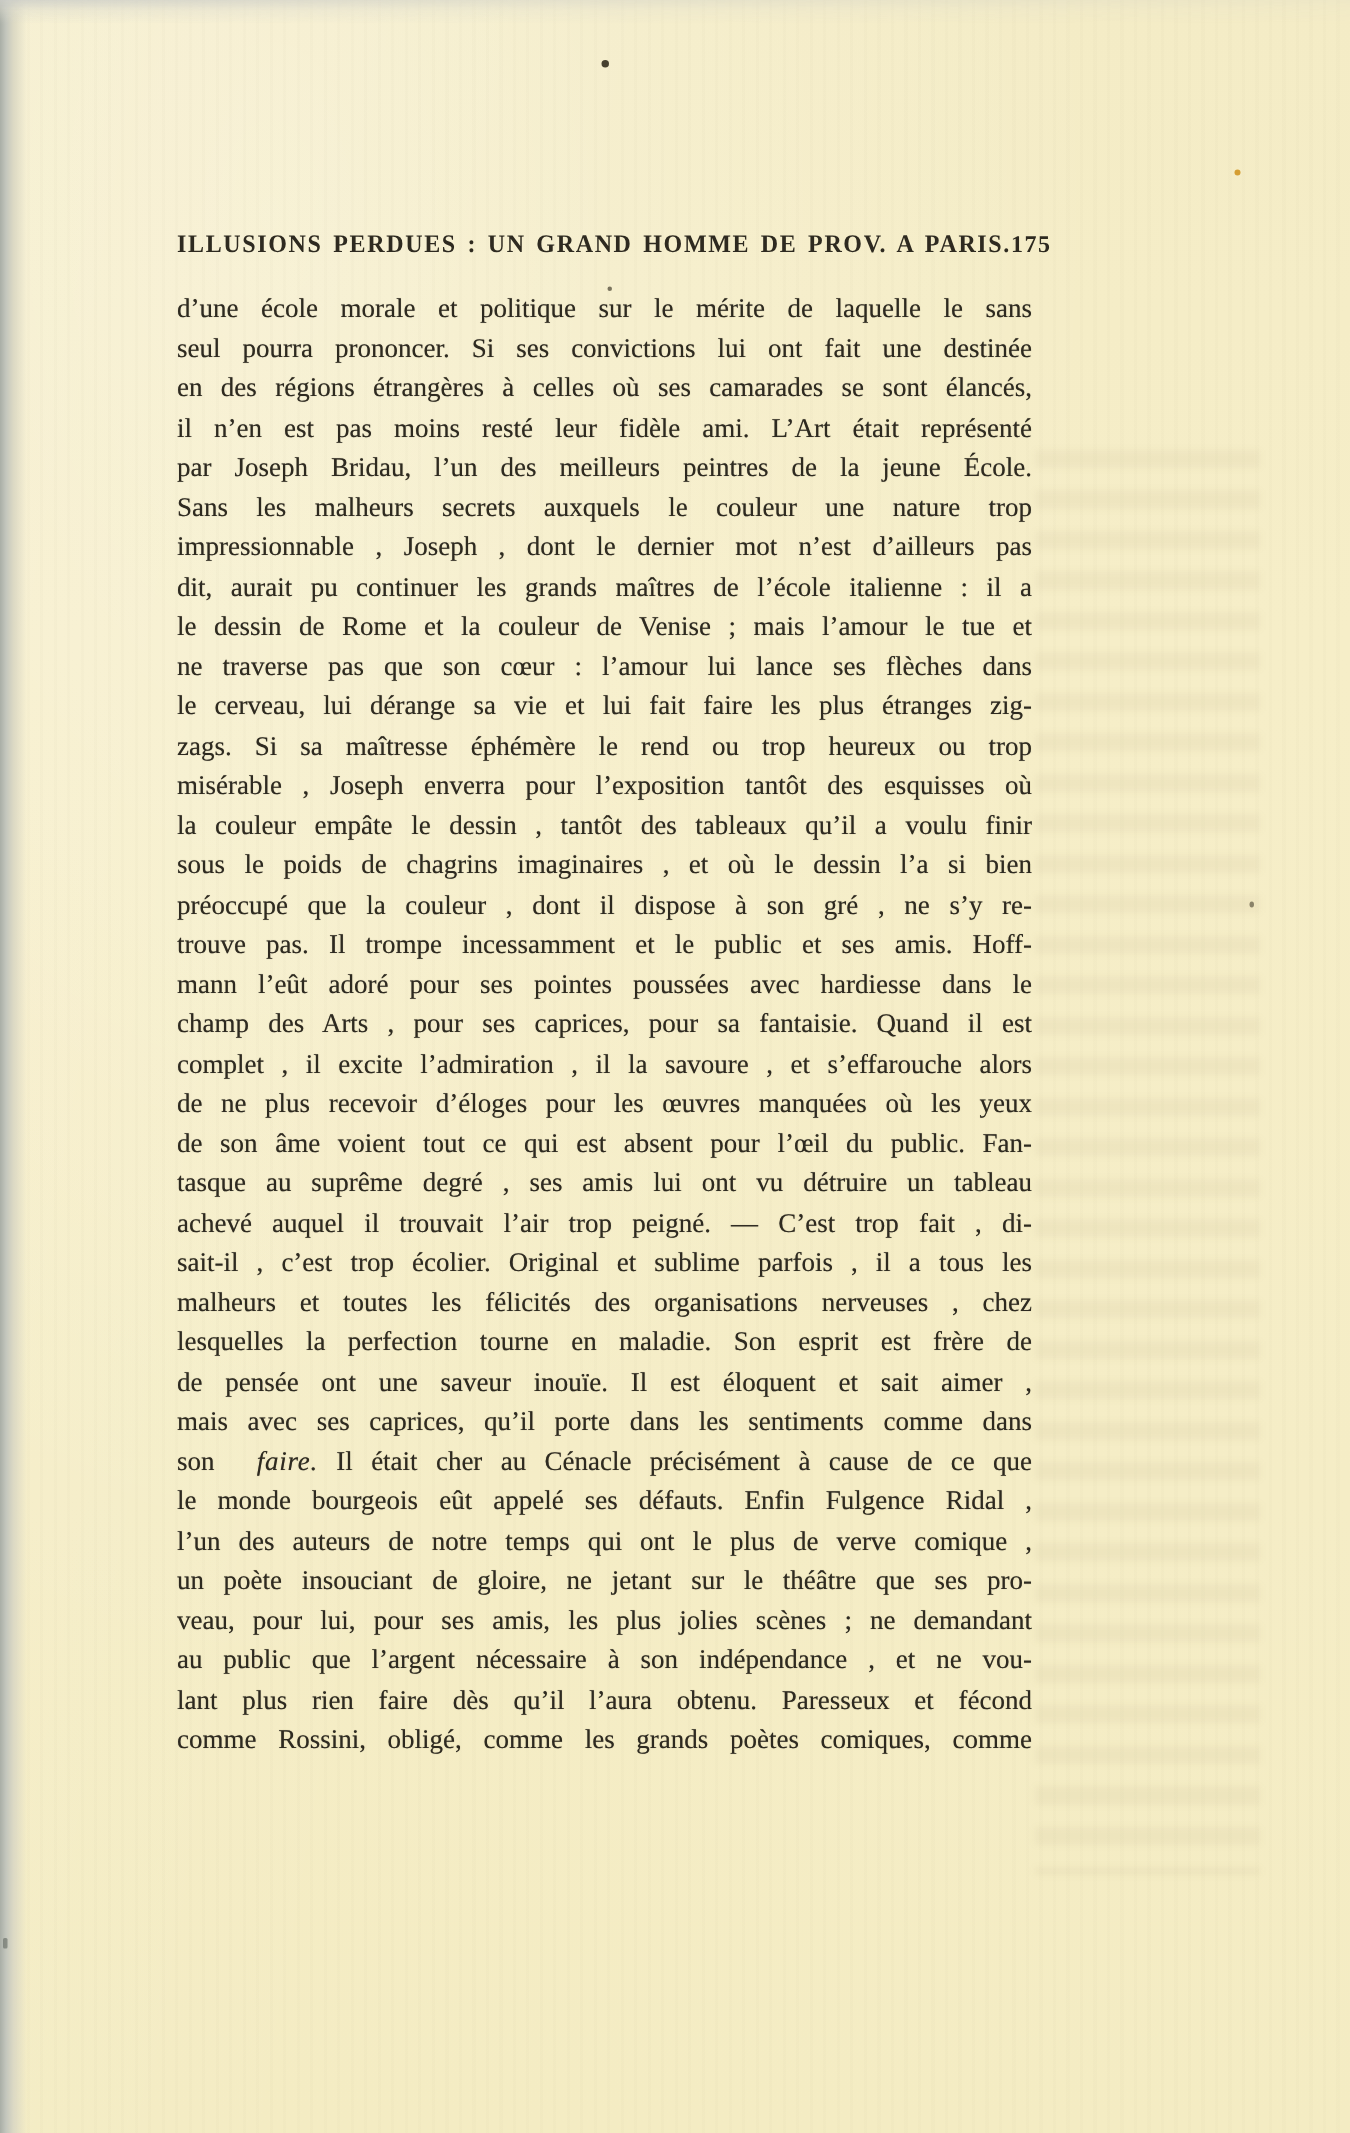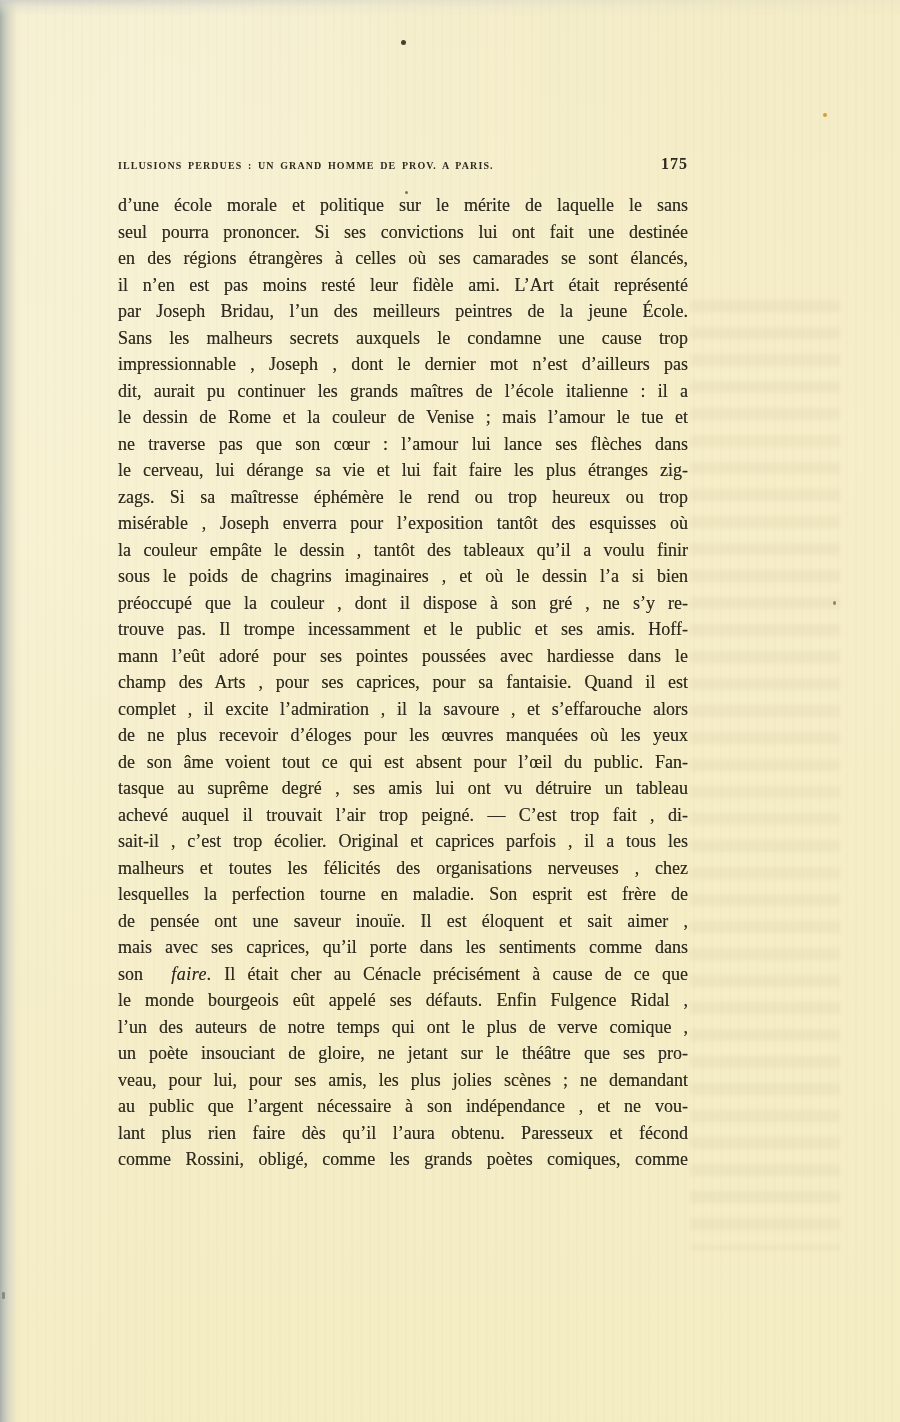--- a/index.html
+++ b/index.html
@@ -71,21 +71,21 @@
   .running-head {
     position: absolute;
     left: 0; top: 155px;
     width: 570px;
     display: flex;
     align-items: baseline;
     justify-content: space-between;
     white-space: nowrap;
   }
   .running-head .title {
-    font-size: 10px;
+    font-size: 16px;
     font-weight: bold;
     letter-spacing: 1.1px;
     word-spacing: 2px;
     transform: scaleY(1.05);
   }
   .running-head .folio {
     font-size: 16px;
     font-weight: bold;
     letter-spacing: 1px;
   }
@@ -133,40 +133,40 @@
       <span class="folio">175</span>
     </div>
 
     <div class="body-text">
 
     <div class="line">d’une école morale et politique sur le mérite de laquelle le sans</div>
         <div class="line">seul pourra prononcer. Si ses convictions lui ont fait une destinée</div>
         <div class="line">en des régions étrangères à celles où ses camarades se sont élancés,</div>
         <div class="line">il n’en est pas moins resté leur fidèle ami. L’Art était représenté</div>
         <div class="line">par Joseph Bridau, l’un des meilleurs peintres de la jeune École.</div>
-        <div class="line">Sans les malheurs secrets auxquels le condamne une cause trop</div>
+        <div class="line">Sans les malheurs secrets auxquels le couleur une nature trop</div>
         <div class="line">impressionnable , Joseph , dont le dernier mot n’est d’ailleurs pas</div>
         <div class="line">dit, aurait pu continuer les grands maîtres de l’école italienne : il a</div>
         <div class="line">le dessin de Rome et la couleur de Venise ; mais l’amour le tue et</div>
         <div class="line">ne traverse pas que son cœur : l’amour lui lance ses flèches dans</div>
         <div class="line">le cerveau, lui dérange sa vie et lui fait faire les plus étranges zig-</div>
         <div class="line">zags. Si sa maîtresse éphémère le rend ou trop heureux ou trop</div>
         <div class="line">misérable , Joseph enverra pour l’exposition tantôt des esquisses où</div>
         <div class="line">la couleur empâte le dessin , tantôt des tableaux qu’il a voulu finir</div>
         <div class="line">sous le poids de chagrins imaginaires , et où le dessin l’a si bien</div>
         <div class="line">préoccupé que la couleur , dont il dispose à son gré , ne s’y re-</div>
         <div class="line">trouve pas. Il trompe incessamment et le public et ses amis. Hoff-</div>
         <div class="line">mann l’eût adoré pour ses pointes poussées avec hardiesse dans le</div>
         <div class="line">champ des Arts , pour ses caprices, pour sa fantaisie. Quand il est</div>
         <div class="line">complet , il excite l’admiration , il la savoure , et s’effarouche alors</div>
         <div class="line">de ne plus recevoir d’éloges pour les œuvres manquées où les yeux</div>
         <div class="line">de son âme voient tout ce qui est absent pour l’œil du public. Fan-</div>
         <div class="line">tasque au suprême degré , ses amis lui ont vu détruire un tableau</div>
         <div class="line">achevé auquel il trouvait l’air trop peigné. — C’est trop fait , di-</div>
-        <div class="line">sait-il , c’est trop écolier. Original et caprices parfois , il a tous les</div>
+        <div class="line">sait-il , c’est trop écolier. Original et sublime parfois , il a tous les</div>
         <div class="line">malheurs et toutes les félicités des organisations nerveuses , chez</div>
         <div class="line">lesquelles la perfection tourne en maladie. Son esprit est frère de</div>
         <div class="line">de pensée ont une saveur inouïe. Il est éloquent et sait aimer ,</div>
         <div class="line">mais avec ses caprices, qu’il porte dans les sentiments comme dans</div>
         <div class="line"><span>son </span><em>faire.</em><span> Il était cher au Cénacle précisément à cause de ce que</span></div>
         <div class="line">le monde bourgeois eût appelé ses défauts. Enfin Fulgence Ridal ,</div>
         <div class="line">l’un des auteurs de notre temps qui ont le plus de verve comique ,</div>
         <div class="line">un poète insouciant de gloire, ne jetant sur le théâtre que ses pro-</div>
         <div class="line">veau, pour lui, pour ses amis, les plus jolies scènes ; ne demandant</div>
         <div class="line">au public que l’argent nécessaire à son indépendance , et ne vou-</div>

